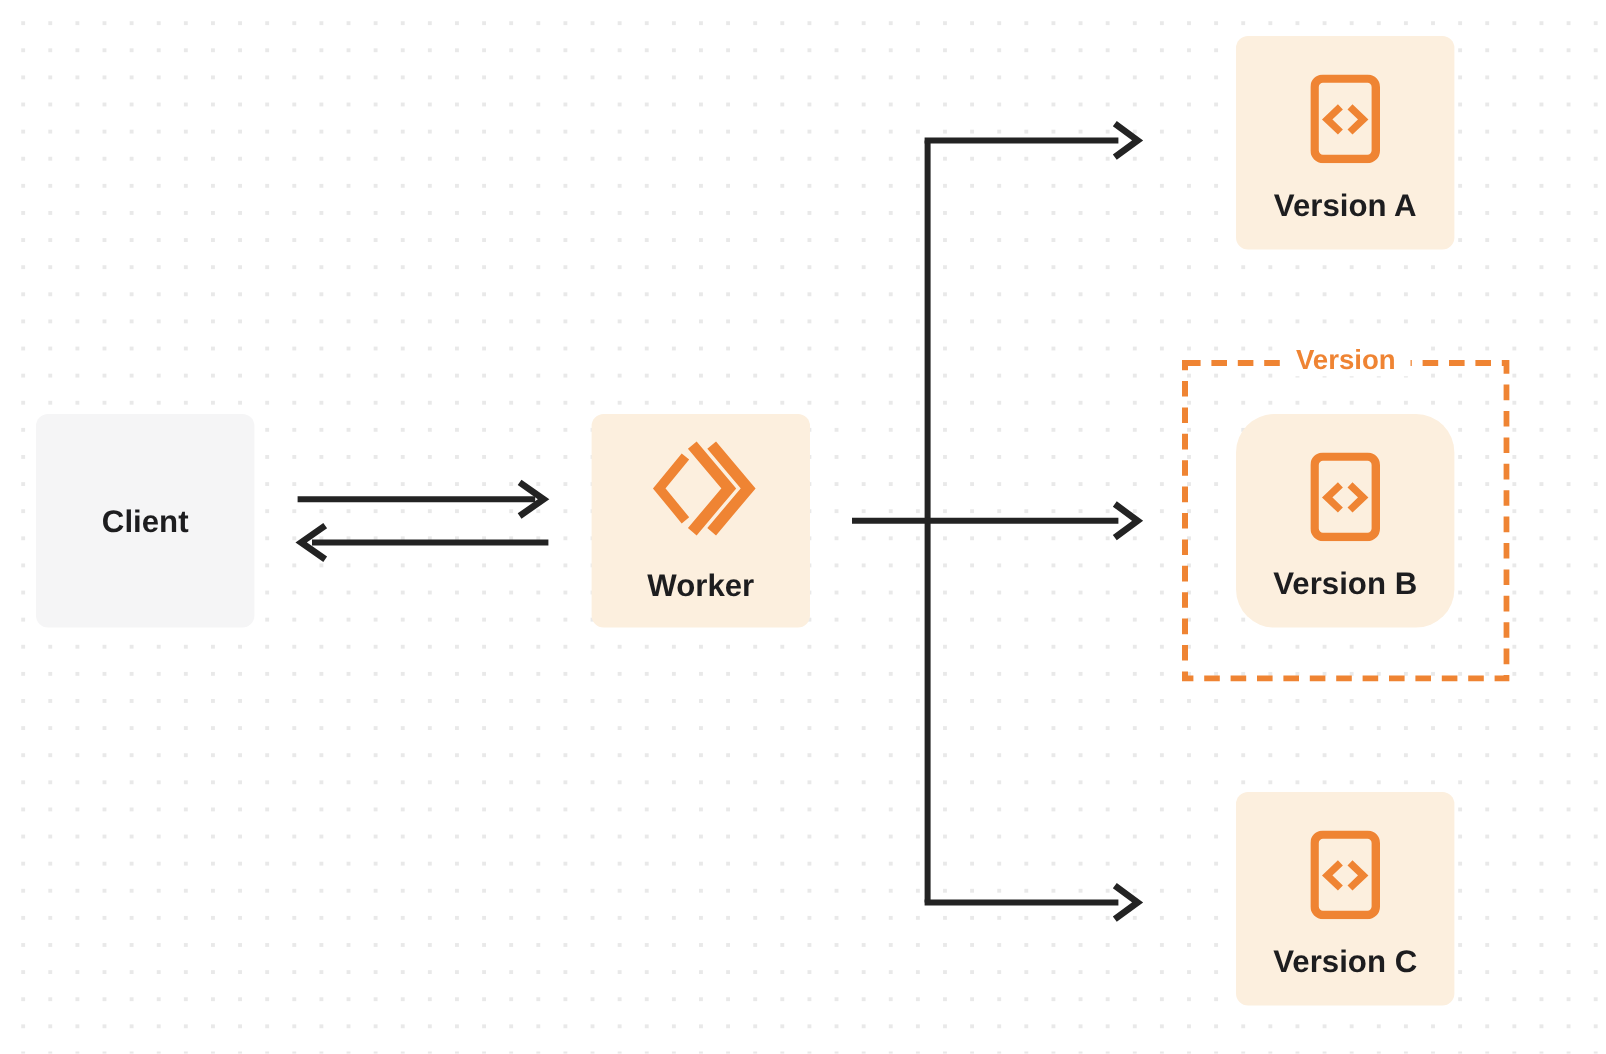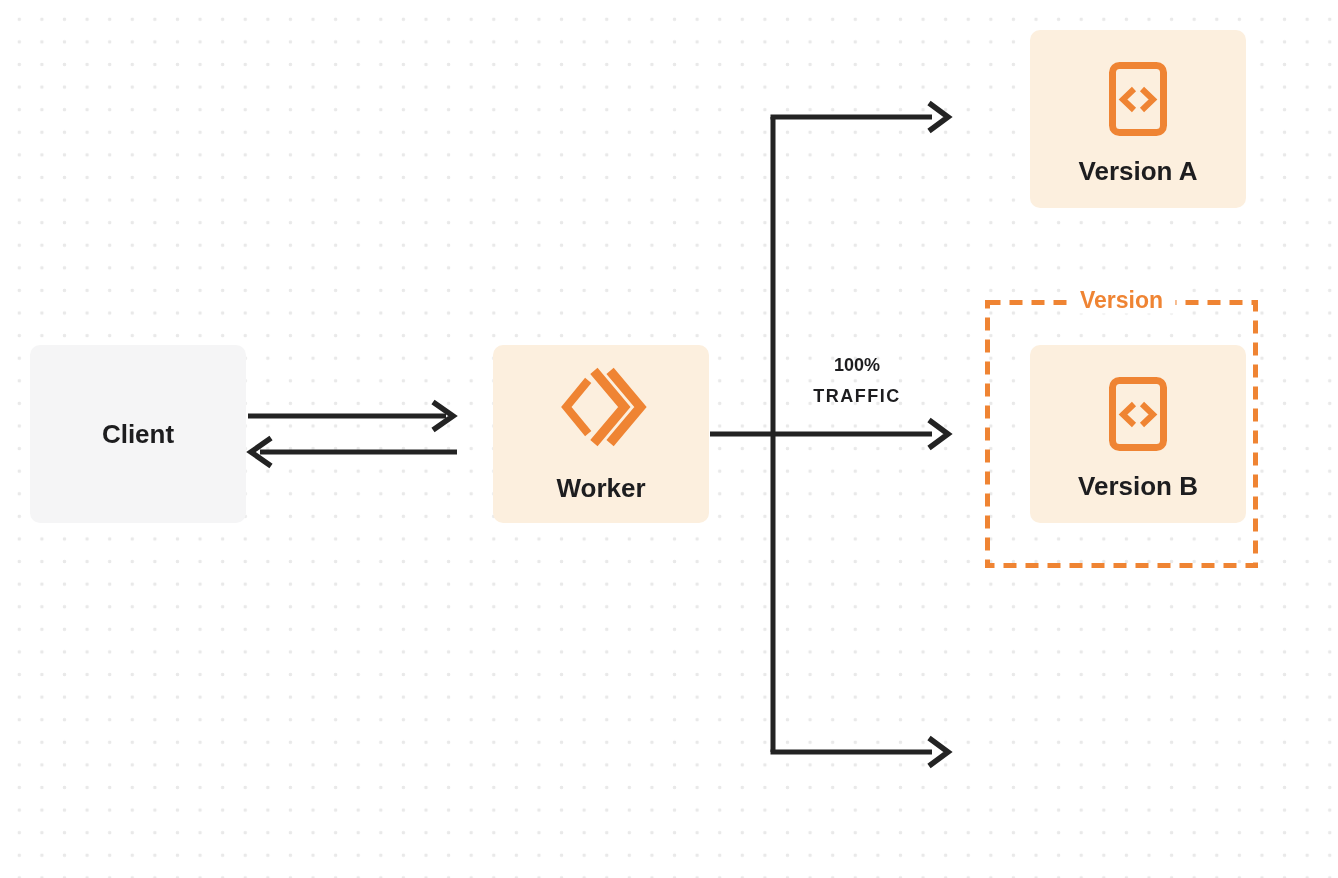--- a/index.html
+++ b/index.html
@@ -20,34 +20,34 @@
     background-color:#ffffff;
     background-image:radial-gradient(circle,var(--dot) 1.8px,transparent 2px);
     background-size:22.6px 22.6px;
     background-position:8px 8px;
   }
   .overlay{
     position:absolute;left:0;top:0;width:1338px;height:878px;
     pointer-events:none;
   }
   .node{
-    position:absolute;width:216px;height:178px;border-radius:10px;
+    position:absolute;width:182px;height:178px;border-radius:10px;
     display:flex;flex-direction:column;align-items:center;
     box-sizing:border-box;
     color:var(--text);font-weight:700;font-size:26px;line-height:30px;
   }
   .node-gray{background:var(--node_gray);justify-content:center;}
   .node-cream{background:var(--node_cream);}
   .client{left:30px;top:345px;align-items:center;}
   .worker{left:493px;top:345px;padding-top:22px;text-align:center;}
   .worker .label{margin-top:26px;}
   .version{padding-top:32px;}
   .version .label{margin-top:20px;}
   .version-a{left:1030px;top:30px;}
-  .version-b{left:1030px;top:345px;}
+  .version-b{left:1030px;top:345px;border-radius:32px;}
   .version-c{left:1030px;top:660px;}
   .deployed-group{
     position:absolute;left:985px;top:300px;width:273px;height:268px;
   }
   .deployed-label{
     position:absolute;left:50%;top:0;transform:translate(-50%,-50%);
     background:#ffffff;padding:0 12px;
     color:var(--accent);font-weight:700;font-size:23px;white-space:nowrap;
   }
   .traffic-label{
@@ -126,19 +126,25 @@
     <span>
       <svg width="58" height="74" viewBox="0 0 58 74" fill="none" stroke="var(--accent)">
         <rect x="3.5" y="3.5" width="51" height="67" rx="7" stroke-width="7"></rect>
         <path d="M25,27 L14,37.5 L25,48" stroke-width="6"></path>
         <path d="M33,27 L44,37.5 L33,48" stroke-width="6"></path>
       </svg>
     </span>
     <span class="label">Version B</span>
   </div>
 
+  <div class="node node-cream version version-c">
+    <span>
+      <svg width="58" height="74" viewBox="0 0 58 74" fill="none" stroke="var(--accent)">
+        <rect x="3.5" y="3.5" width="51" height="67" rx="7" stroke-width="7"></rect>
+        <path d="M25,27 L14,37.5 L25,48" stroke-width="6"></path>
+        <path d="M33,27 L44,37.5 L33,48" stroke-width="6"></path>
+      </svg>
+    </span>
+    <span class="label">Version C</span>
+  </div>
 
-  <div class="traffic-label">
-    <div class="line1">100%</div>
-    <div class="line2">TRAFFIC</div>
-  </div>
 
 </div>
 
 </body></html>

